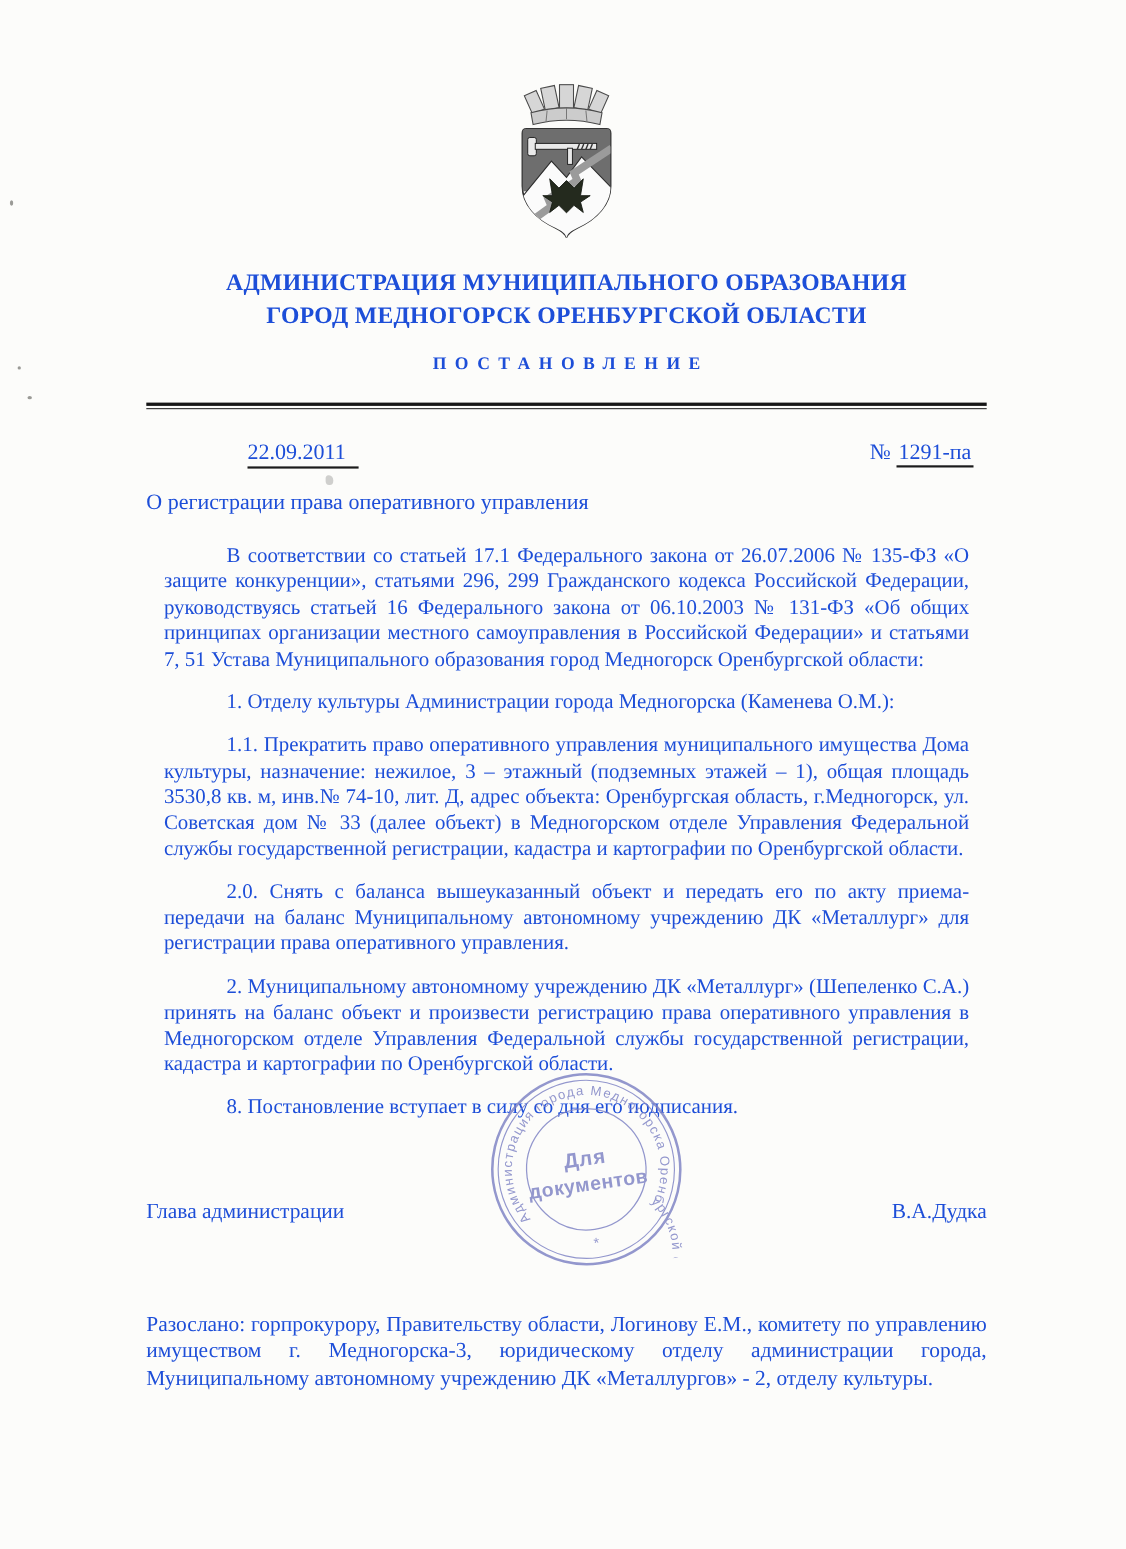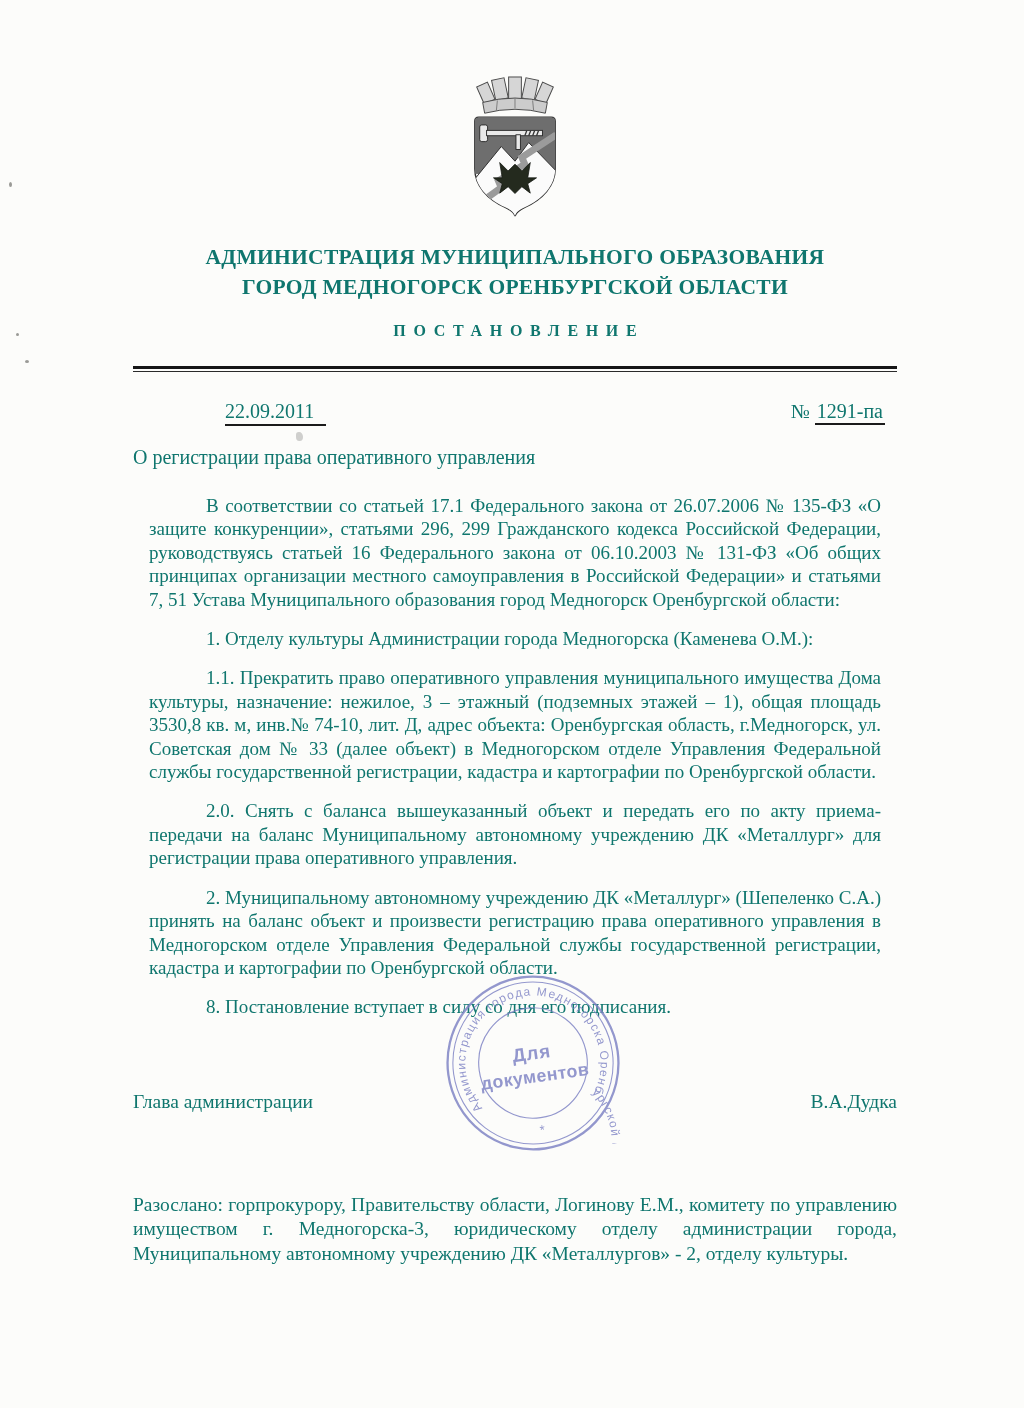--- a/index.html
+++ b/index.html
@@ -2,21 +2,21 @@
 <html><head>
 <meta charset="utf-8">
 <style>
   html,body{margin:0;padding:0;background:#e8e8e8;}
   .page{
     position:relative;
     width:1024px;height:1408px;
     margin:0 auto;
     background:#fcfcfa;
     font-family:"Liberation Serif",serif;
-    color:#0f766e;
+    color:#1d4ed8;
     overflow:hidden;
     box-sizing:border-box;
     padding:76px 127px 0 133px;
   }
   .crest{display:block;margin:0 auto 24px auto;width:98px;height:142px;}
   .org-name{
     text-align:center;font-weight:bold;font-size:21.5px;line-height:30px;
     letter-spacing:0.3px;
   }
   .doc-type{

